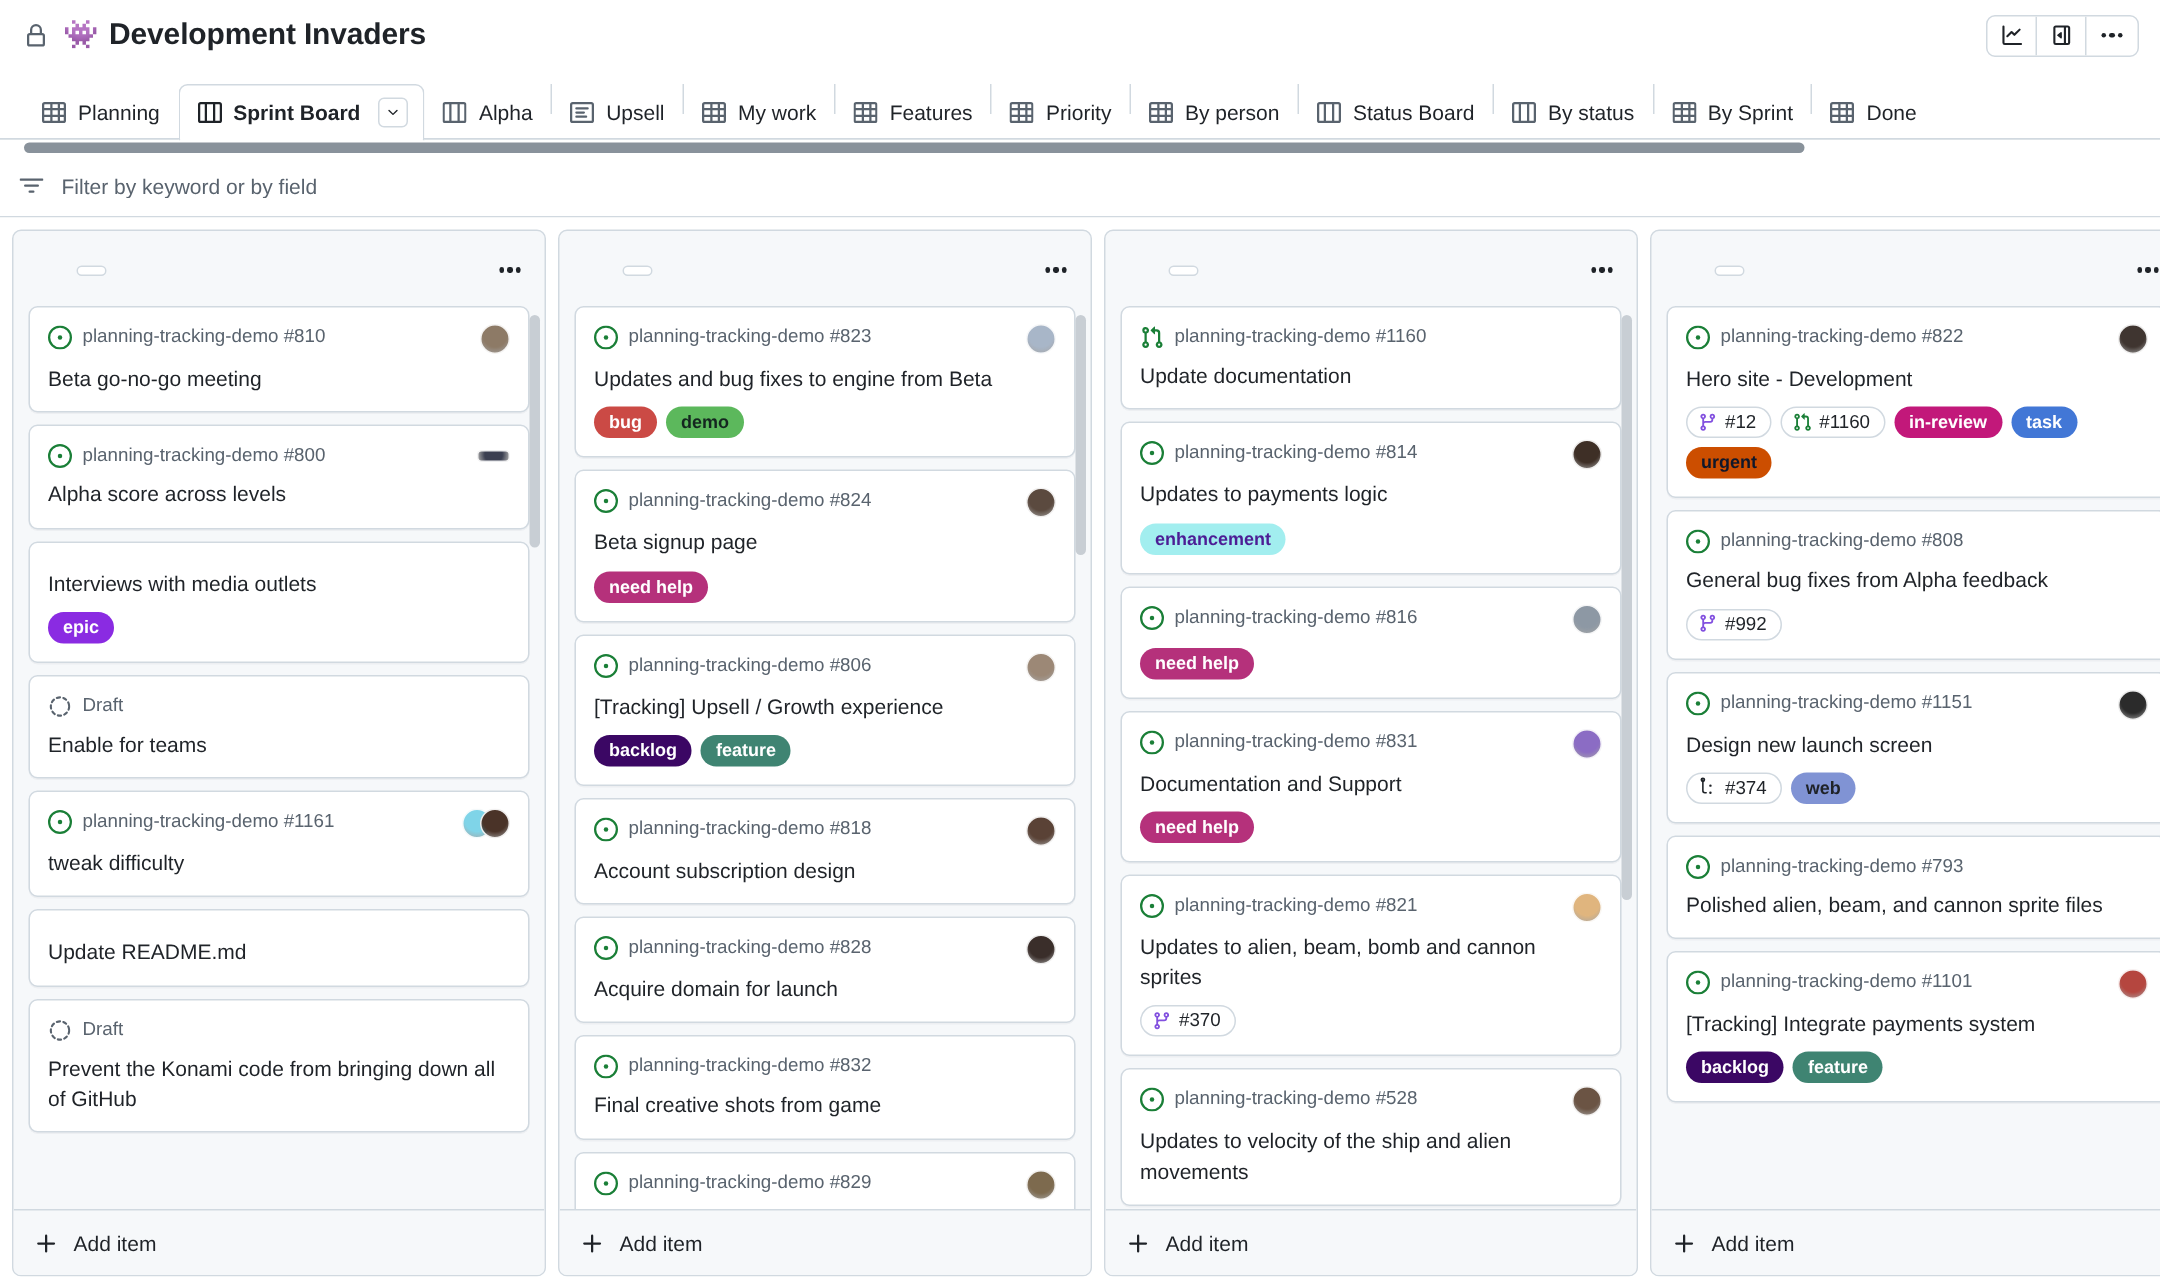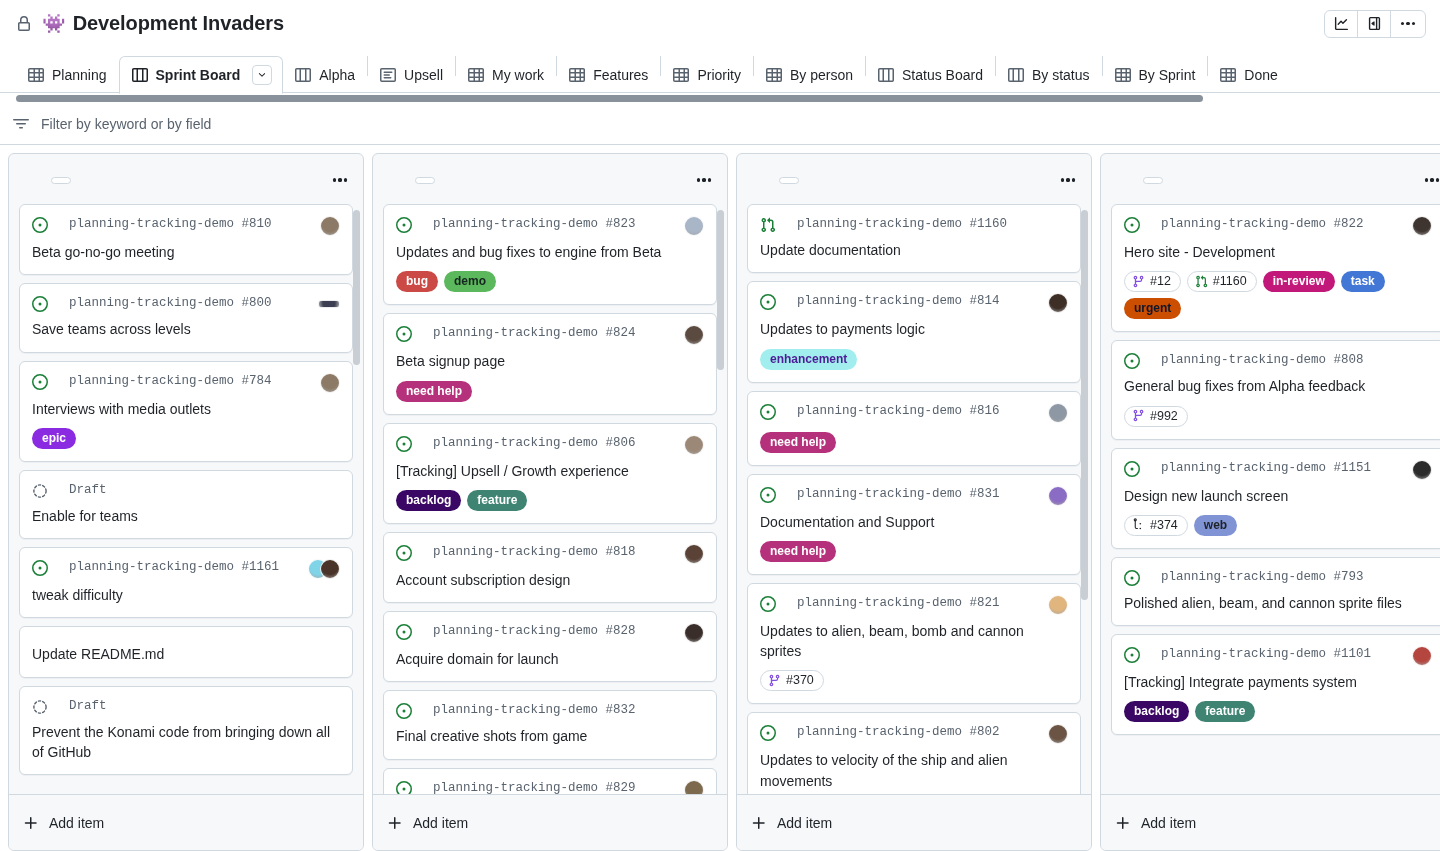--- a/index.html
+++ b/index.html
@@ -131,21 +131,21 @@
   }
 
   .card {
     background: #ffffff;
     border: 1px solid #d1d9e0;
     border-radius: 6px;
     padding: 11px 12px 12px;
     cursor: pointer;
     box-shadow: 0 1px 0 rgba(31,35,40,0.04);
   }
-  .card-top { display: flex; align-items: flex-start; gap: 21px; min-height: 18px; font-family: Liberation Mono, monospace; }
+  .card-top { display: flex; align-items: flex-start; gap: 7px; min-height: 18px; }
   .card-type-ico { flex: 0 0 auto; width: 16px; height: 16px; margin-top: 1px; }
   .card-repo { font-size: 12.5px; color: #59636e; flex: 1 1 auto; line-height: 17px; }
   .card-repo.draft { color: #59636e; }
   .card-title { font-size: 14px; color: #1f2328; line-height: 1.45; margin-top: 6px; }
   .card-meta { display: flex; flex-wrap: wrap; gap: 6px; margin-top: 9px; align-items: center; }
 
   .label {
     font-size: 12px; font-weight: 700; border-radius: 999px;
     padding: 3px 10px 4px; line-height: 14px; white-space: nowrap;
   }
@@ -163,21 +163,21 @@
     background: #d8dee4; flex: 0 0 auto; overflow: hidden; position: relative;
     border: 1px solid rgba(255,255,255,0.9);
   }
   .avatars .avatar + .avatar { margin-left: -8px; }
   .avatar.sq { border-radius: 3px; width: 22px; height: 8px; align-self: center; margin-top: 5px; }
 
   .col-foot {
     flex: 0 0 auto; border-top: 1px solid #d1d9e0;
     background: #f6f8fa;
     display: flex; align-items: center; gap: 10px;
-    padding: 0 14px; height: 56px; cursor: pointer; color: #1f2328; font-size: 14px;
+    padding: 0 14px; height: 44px; cursor: pointer; color: #1f2328; font-size: 14px;
   }
   .col-foot svg { width: 16px; height: 16px; color: #1f2328; }
 </style>
 </head>
 <body>
 
 <div class="app-header">
   <span class="lock-icon">
     <svg viewBox="0 0 16 16" fill="currentColor" width="16" height="16">
         <path d="M4 4a4 4 0 0 1 8 0v2h.25c.966 0 1.75.784 1.75 1.75v5.5A1.75 1.75 0 0 1 12.25 15h-8.5A1.75 1.75 0 0 1 2 13.25v-5.5C2 6.784 2.784 6 3.75 6H4Zm8.25 3.5h-8.5a.25.25 0 0 0-.25.25v5.5c0 .138.112.25.25.25h8.5a.25.25 0 0 0 .25-.25v-5.5a.25.25 0 0 0-.25-.25ZM10.5 6V4a2.5 2.5 0 1 0-5 0v2Z"></path>
@@ -373,33 +373,23 @@
             <div class="card-top">
               <span class="card-type-ico"><svg viewBox="0 0 16 16" width="16" height="16" fill="#1a7f37">
                   <path d="M8 9.5a1.5 1.5 0 1 0 0-3 1.5 1.5 0 0 0 0 3Z"></path>
                   <path d="M8 0a8 8 0 1 1 0 16A8 8 0 0 1 8 0ZM1.5 8a6.5 6.5 0 1 0 13 0 6.5 6.5 0 0 0-13 0Z"></path>
                 </svg></span>
               <span class="card-repo">planning-tracking-demo #800</span>
               <span class="avatars">
                 <span class="avatar sq" style="background: radial-gradient(circle at 50% 35%, rgb(59, 63, 81) 0%, rgb(59, 63, 81) 55%, rgba(0, 0, 0, 0.35) 100%);"></span>
               </span>
             </div>
-            <div class="card-title">Save teams across levels</div>
-          </div>
-          <div class="card">
-            <div class="card-top">
-              <span class="card-type-ico"><svg viewBox="0 0 16 16" width="16" height="16" fill="#1a7f37">
-                  <path d="M8 9.5a1.5 1.5 0 1 0 0-3 1.5 1.5 0 0 0 0 3Z"></path>
-                  <path d="M8 0a8 8 0 1 1 0 16A8 8 0 0 1 8 0ZM1.5 8a6.5 6.5 0 1 0 13 0 6.5 6.5 0 0 0-13 0Z"></path>
-                </svg></span>
-              <span class="card-repo">planning-tracking-demo #784</span>
-              <span class="avatars">
-                <span class="avatar" style="background: radial-gradient(circle at 50% 35%, rgb(141, 122, 102) 0%, rgb(141, 122, 102) 55%, rgba(0, 0, 0, 0.35) 100%);"></span>
-              </span>
-            </div>
+            <div class="card-title">Alpha score across levels</div>
+          </div>
+          <div class="card">
             <div class="card-title">Interviews with media outlets</div>
             <div class="card-meta">
               <span class="label" style="background: rgb(138, 43, 226); color: rgb(255, 255, 255);">epic</span>
             </div>
           </div>
           <div class="card">
             <div class="card-top">
               <span class="card-type-ico"><svg viewBox="0 0 16 16" width="16" height="16" fill="none" stroke="#59636e" stroke-width="1.4" stroke-linecap="round" stroke-dasharray="2.2 2.2">
                   <circle cx="8" cy="8" r="6.1"></circle>
                 </svg></span>
@@ -667,21 +657,21 @@
                 <span>#370</span>
               </span>
             </div>
           </div>
           <div class="card">
             <div class="card-top">
               <span class="card-type-ico"><svg viewBox="0 0 16 16" width="16" height="16" fill="#1a7f37">
                   <path d="M8 9.5a1.5 1.5 0 1 0 0-3 1.5 1.5 0 0 0 0 3Z"></path>
                   <path d="M8 0a8 8 0 1 1 0 16A8 8 0 0 1 8 0ZM1.5 8a6.5 6.5 0 1 0 13 0 6.5 6.5 0 0 0-13 0Z"></path>
                 </svg></span>
-              <span class="card-repo">planning-tracking-demo #802</span>
+              <span class="card-repo">planning-tracking-demo #528</span>
               <span class="avatars">
                 <span class="avatar" style="background: radial-gradient(circle at 50% 35%, rgb(107, 84, 68) 0%, rgb(107, 84, 68) 55%, rgba(0, 0, 0, 0.35) 100%);"></span>
               </span>
             </div>
             <div class="card-title">Updates to velocity of the ship and alien movements</div>
           </div>
         </div>
         <div class="col-sb" style="top: 6px; height: 390px;"></div>
       </div>
       <div class="col-foot">

